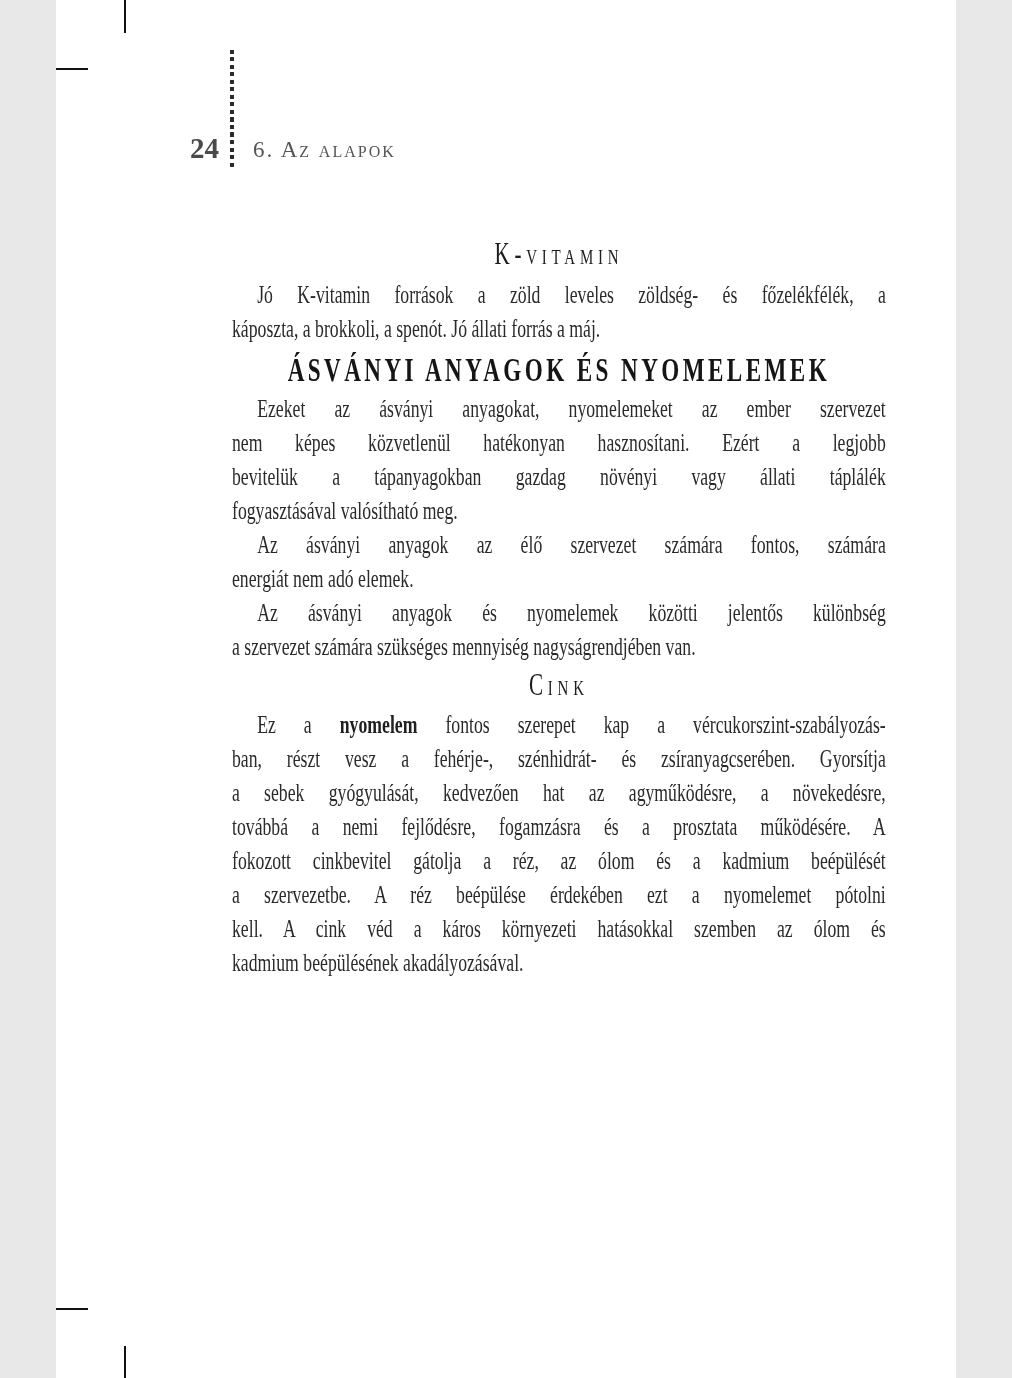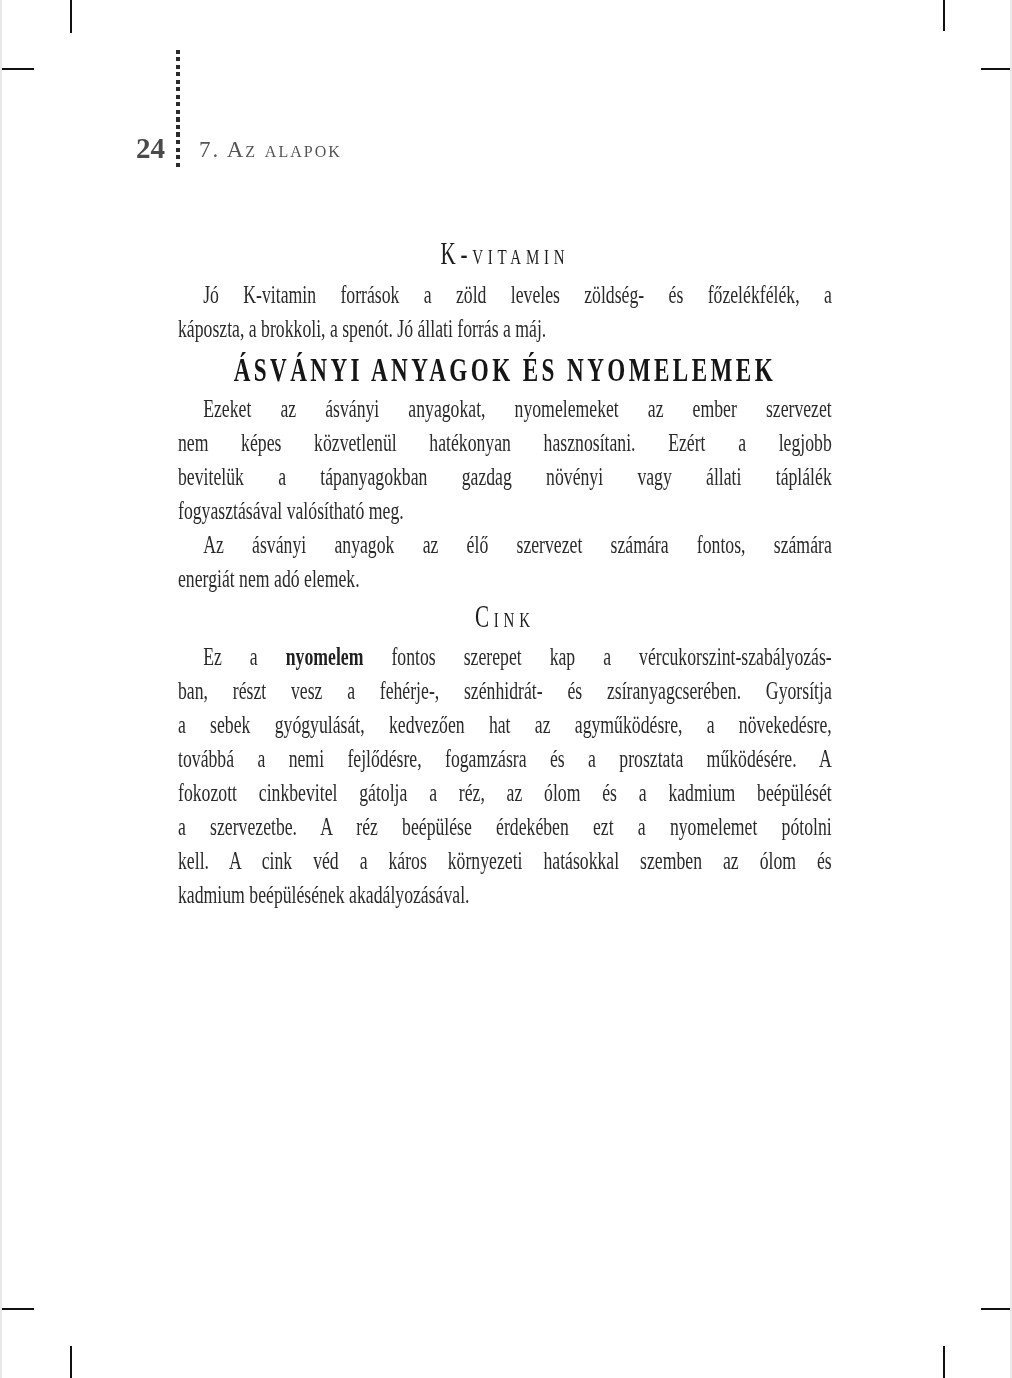--- a/index.html
+++ b/index.html
@@ -1,18 +1,18 @@
 <!DOCTYPE html>
 <html><head>
 <meta charset="utf-8">
 <style>
   html, body { margin: 0; padding: 0; background: #e8e8e8; }
   .page {
     position: relative;
-    width: 1008px;
+    width: 900px;
     height: 1378px;
     margin: 0 auto;
     background: #ffffff;
     font-family: "Liberation Serif", serif;
     color: #2a2a2a;
     overflow: hidden;
   }
 
   
   .mark { position: absolute; background: #111; }
@@ -95,21 +95,21 @@
   <div class="mark h m-tl-h"></div>
   <div class="mark v m-tr-v"></div>
   <div class="mark h m-tr-h"></div>
   <div class="mark h m-bl-h"></div>
   <div class="mark h m-br-h"></div>
   <div class="mark v m-bl-v"></div>
   <div class="mark v m-br-v"></div>
 
   <div class="pagenum">24</div>
   <div class="dotted-rule"></div>
-  <div class="running-head">7. Az alapok</div>
+  <div class="running-head">6. Az alapok</div>
 
   <main class="text-col">
 
 
     <h2 class="h-sc">K-vitamin</h2>
 
 
 
     <div class="para">
       <div class="ln indent">Jó K-vitamin források a zöld leveles zöldség- és főzelékfélék, a</div>
@@ -123,20 +123,24 @@
       <div class="ln">nem képes közvetlenül hatékonyan hasznosítani. Ezért a legjobb</div>
       <div class="ln">bevitelük a tápanyagokban gazdag növényi vagy állati táplálék</div>
       <div class="ln last">fogyasztásával valósítható meg.</div>
     </div>
 
     <div class="para">
       <div class="ln indent">Az ásványi anyagok az élő szervezet számára fontos, számára</div>
       <div class="ln last">energiát nem adó elemek.</div>
     </div>
 
+    <div class="para">
+      <div class="ln indent">Az ásványi anyagok és nyomelemek közötti jelentős különbség</div>
+      <div class="ln last">a szervezet számára szükséges mennyiség nagyságrendjében van.</div>
+    </div>
 
     <h2 class="h-sc tight">Cink</h2>
 
     <div class="para">
       <div class="ln indent"><span>Ez a </span><b>nyomelem</b><span> fontos szerepet kap a vércukorszint-szabályozás-</span></div>
       <div class="ln">ban, részt vesz a fehérje-, szénhidrát- és zsíranyagcserében. Gyorsítja</div>
       <div class="ln">a sebek gyógyulását, kedvezően hat az agyműködésre, a növekedésre,</div>
       <div class="ln">továbbá a nemi fejlődésre, fogamzásra és a prosztata működésére. A</div>
       <div class="ln">fokozott cinkbevitel gátolja a réz, az ólom és a kadmium beépülését</div>
       <div class="ln">a szervezetbe. A réz beépülése érdekében ezt a nyomelemet pótolni</div>

